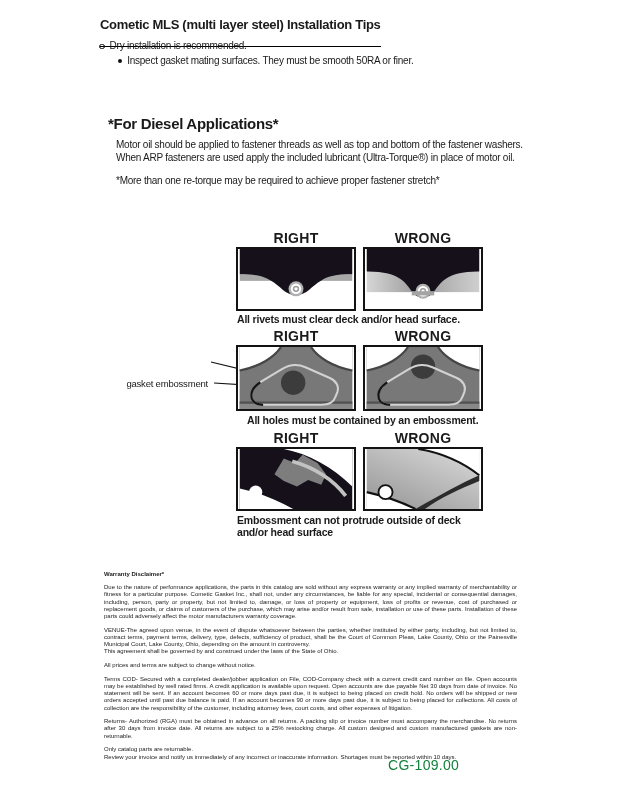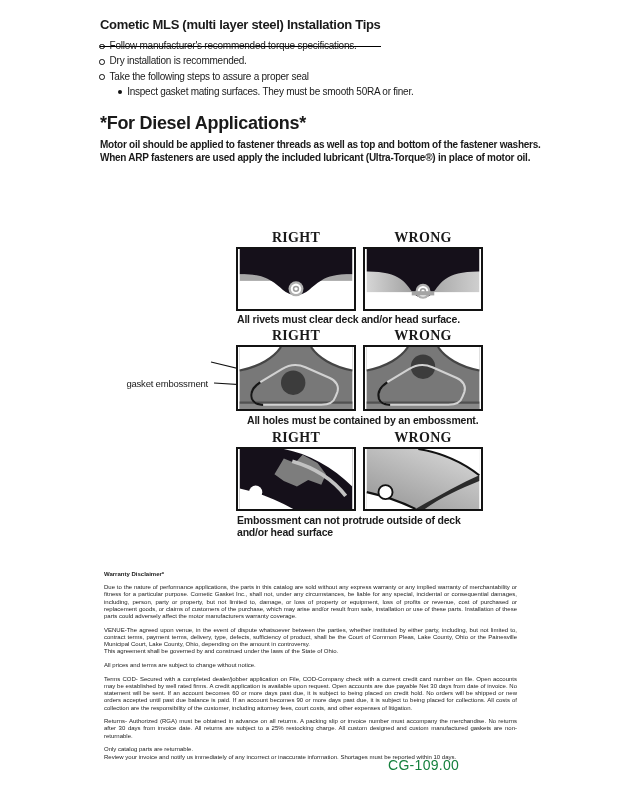--- a/index.html
+++ b/index.html
@@ -10,25 +10,25 @@
          letter-spacing:-0.3px;border-bottom:1.8px solid #000;padding-bottom:14px;white-space:nowrap;}
 
   .tips{position:absolute;left:99px;top:38px;font-size:10px;letter-spacing:-0.25px;}
   .tip{display:flex;align-items:flex-start;line-height:15.4px;white-space:nowrap;}
   .tip.sub{margin-left:19px;justify-content:center;}
   .mk{flex:0 0 auto;margin:5.6px 5px 0 0;}
   .mk.open{width:3.6px;height:3.6px;border:1px solid #111;border-radius:50%;}
   .mk.fill{width:4.2px;height:4.2px;background:#111;border-radius:50%;}
 
   .diesel{position:absolute;left:100px;top:117px;font-size:10px;letter-spacing:-0.25px;line-height:13.2px;}
-  .diesel .dh{font-size:18px;font-weight:bold;letter-spacing:-0.3px;margin:0 0 8px 0;}
-  .diesel p{margin:0 0 9px 0;white-space:pre;font-weight:bold;}
+  .diesel .dh{font-size:15px;font-weight:bold;letter-spacing:-0.3px;margin:0 0 8px 8px;}
+  .diesel p{margin:0 0 9px 16px;white-space:pre;}
 
   .dgrow{position:absolute;display:flex;gap:7px;}
-  .dgcol{width:120px;font-family:Liberation Serif, serif;}
+  .dgcol{width:120px;}
   .dghead{text-align:center;font-size:14px;font-weight:bold;letter-spacing:0.3px;margin-bottom:2px;line-height:14px;}
   .panel{display:block;border:2px solid #131313;background:#fff;}
 
   .dgcap{position:absolute;font-size:10.5px;font-weight:bold;letter-spacing:-0.2px;line-height:12px;}
 
   .lbl{position:absolute;width:112px;text-align:right;font-size:9.5px;letter-spacing:-0.2px;line-height:11px;}
 
   .leader{position:absolute;left:205px;top:352px;}
 
   .legal{position:absolute;left:104px;top:571px;width:413px;font-size:6px;line-height:7.2px;
@@ -42,40 +42,33 @@
 </head>
 <body>
 
 <div class="page">
 
   <div class="title">Cometic MLS (multi layer steel) Installation Tips</div>
 
   <div class="tips">
     <div class="tip">
       <span class="mk open"></span>
-      <span>Follow manufacturer's recommended torque specifications.</span>
-    </div>
-    <div class="tip">
-      <span class="mk open"></span>
       <span>Dry installation is recommended.</span>
-    </div>
-    <div class="tip">
-      <span class="mk open"></span>
-      <span>Take the following steps to assure a proper seal</span>
     </div>
     <div class="tip sub">
       <span class="mk fill"></span>
       <span>Inspect gasket mating surfaces.  They must be smooth 50RA or finer.</span>
     </div>
   </div>
 
   <div class="diesel">
     <div class="dh">*For Diesel Applications*</div>
     <p>Motor oil should be applied to fastener threads as well as top and bottom of the fastener washers.
 When ARP fasteners are used apply the included lubricant (Ultra-Torque®) in place of motor oil.</p>
+    <p>*More than one re-torque may be required to achieve proper fastener stretch*</p>
   </div>
 
   <div class="dgrow" style="left:236px;top:231px;">
     <div class="dgcol">
       <div class="dghead">RIGHT</div>
       <svg class="panel" width="116" height="60" viewBox="0 0 120 64">
         <rect width="120" height="64" fill="#ffffff"></rect>
         <rect y="27" width="120" height="7" fill="#a8a8a8"></rect>
         <path d="M0,0 H120 V27 C102,27 95,29 87,33.5 C76,39.5 72,49 60,49 C48,49 44,39.5 33,33.5 C25,29 18,27 0,27 Z" fill="#15101a"></path>
         <circle cx="60" cy="42.5" r="8" fill="#b0b0b0"></circle>

